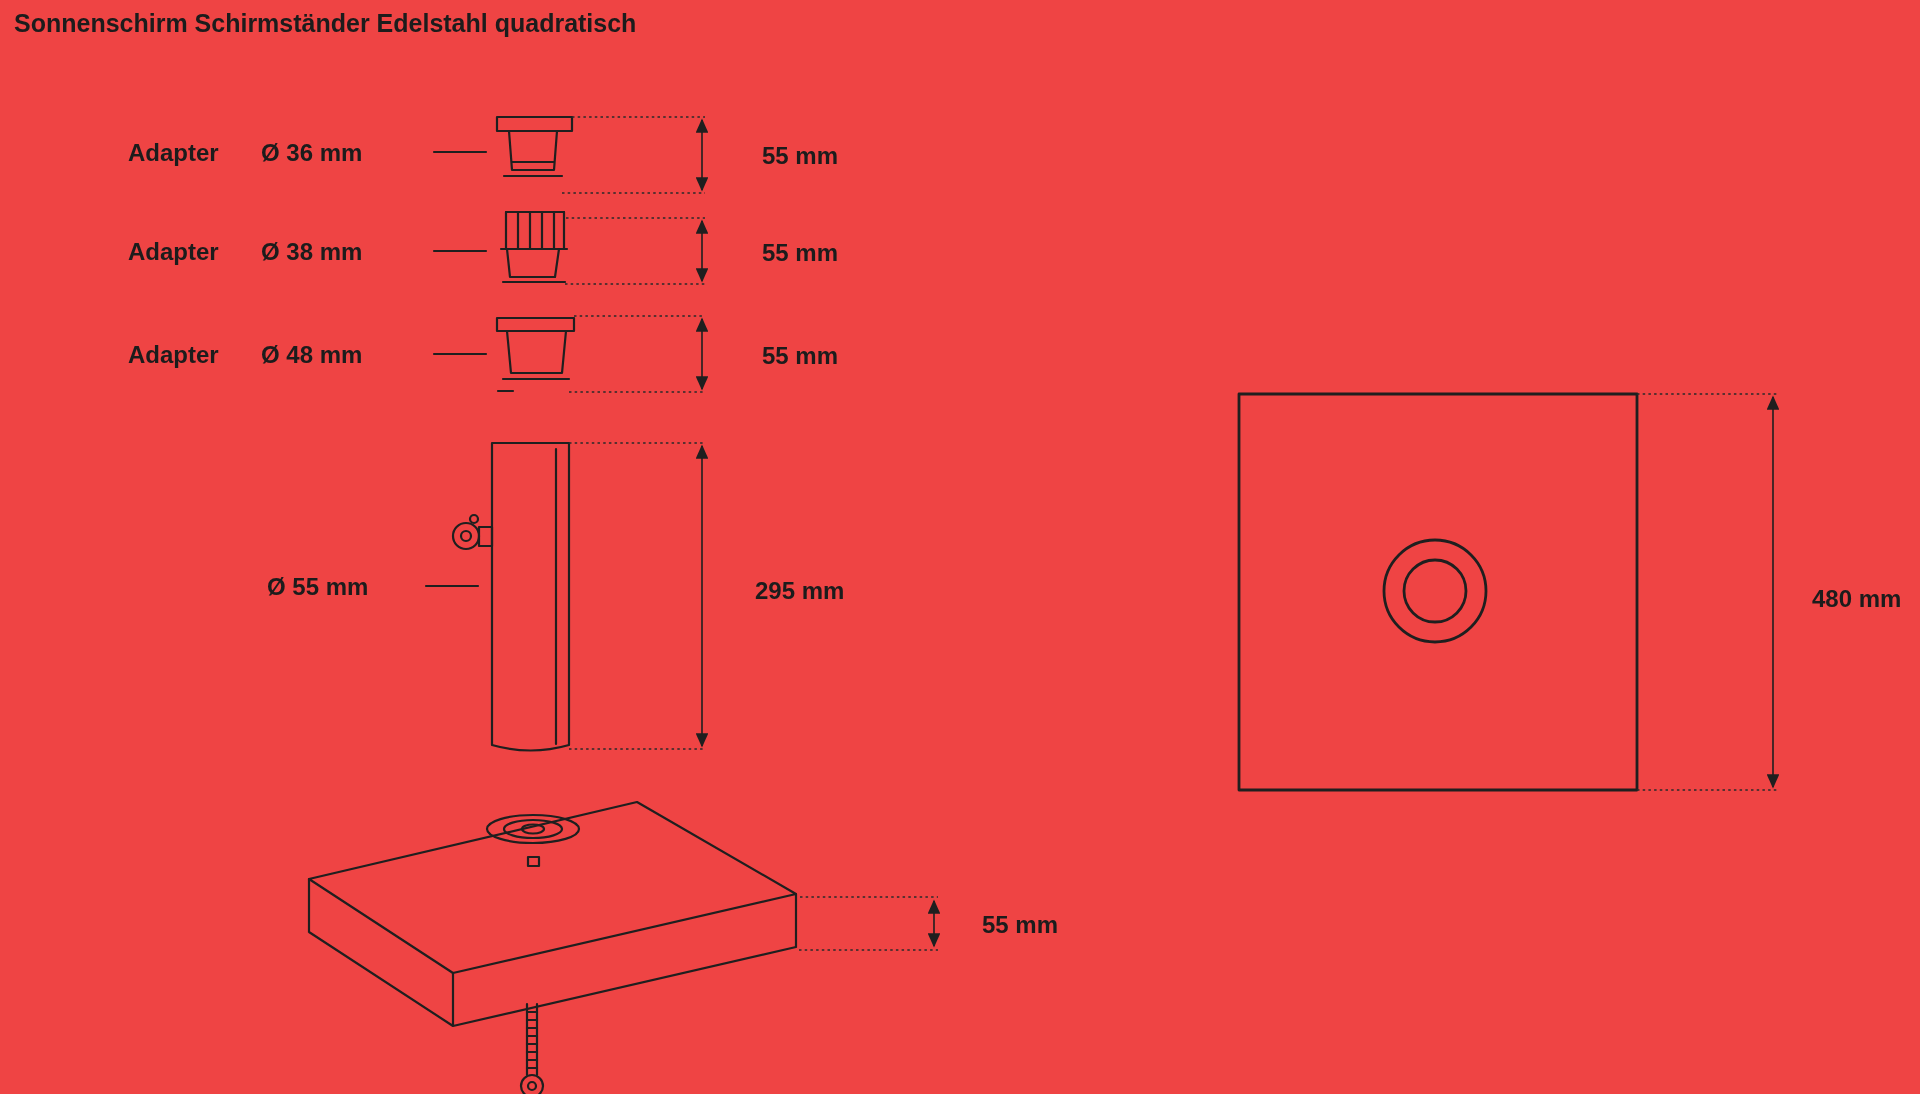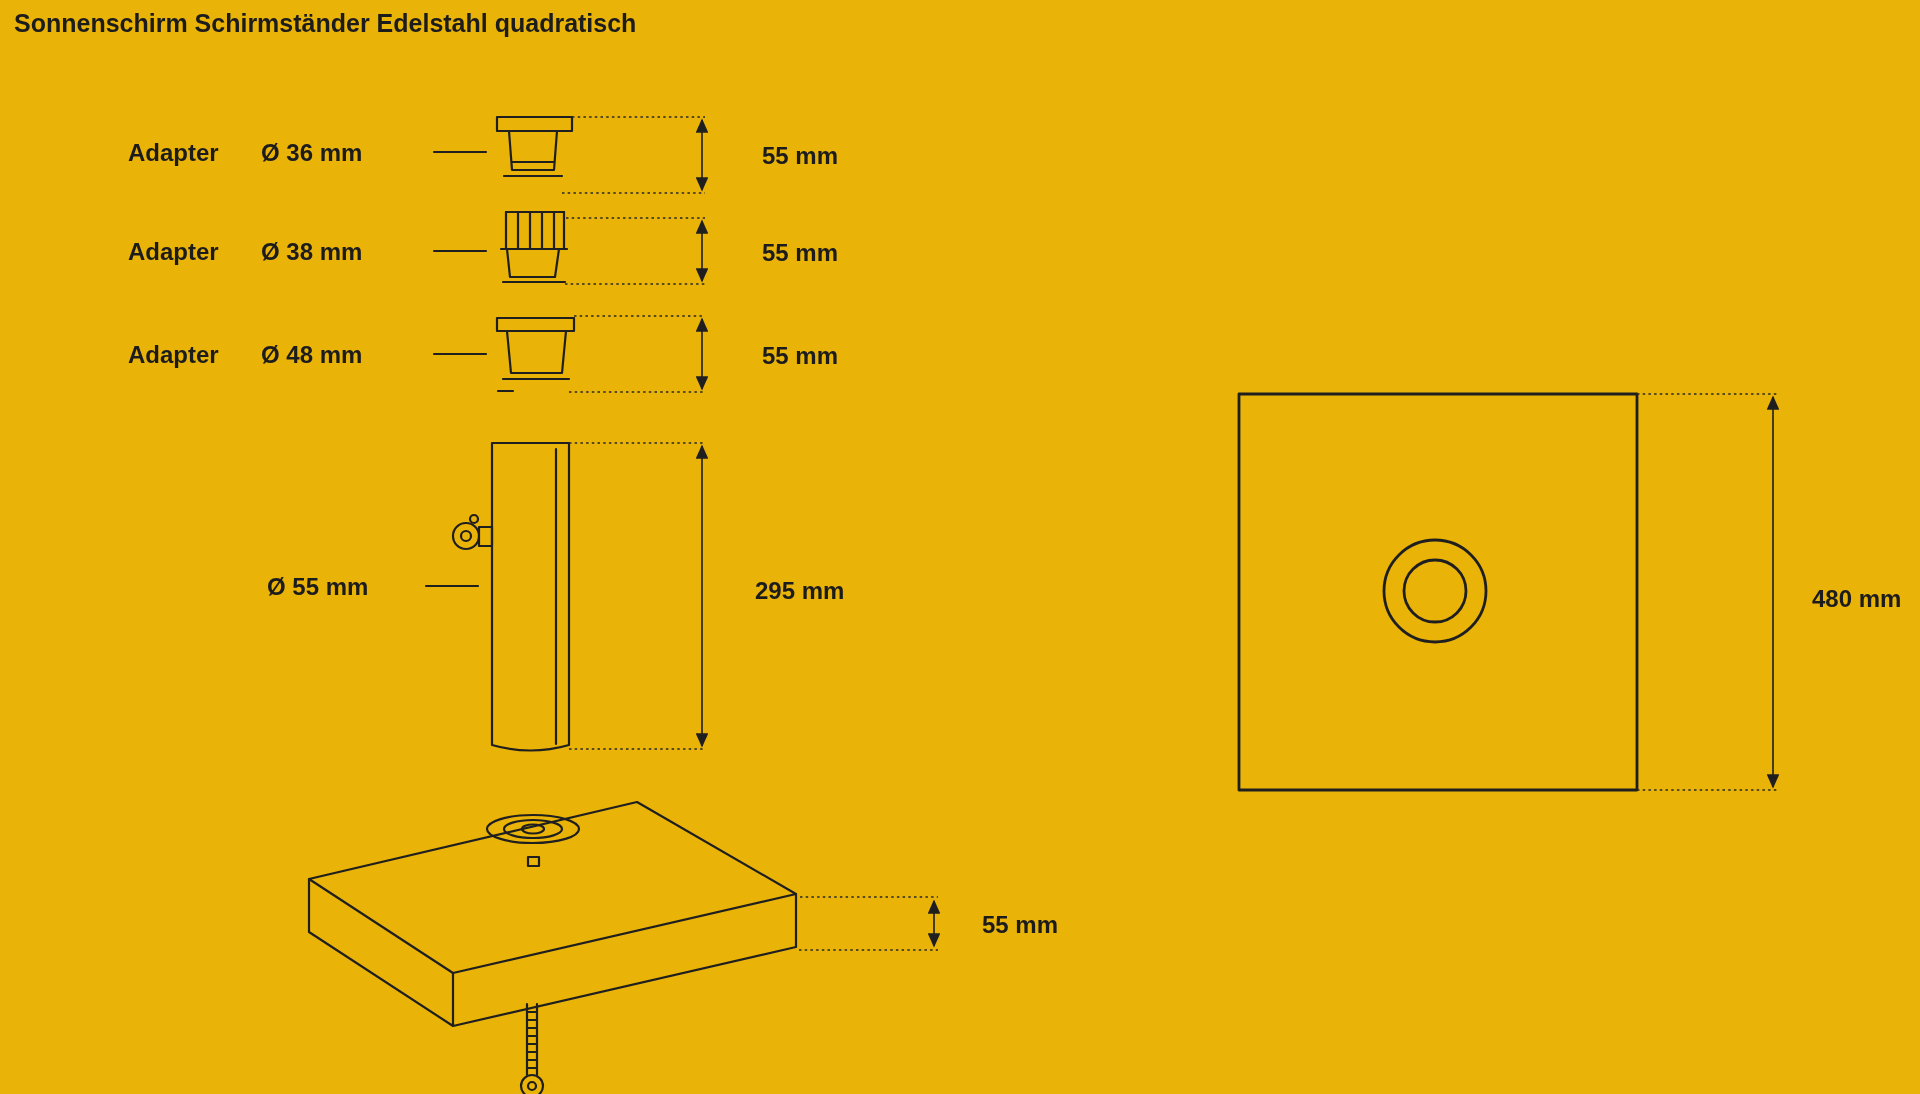--- a/index.html
+++ b/index.html
@@ -1,16 +1,16 @@
 <!DOCTYPE html>
 <html><head>
 <meta charset="utf-8">
 <style>
   html,body{margin:0;padding:0;background:#ffffff;}
-  .stage{position:relative;width:1920px;height:1094px;background:#eab308;overflow:hidden;}
+  .stage{position:relative;width:1920px;height:1094px;background:#ef4444;overflow:hidden;}
   svg{display:block;}
   .ln{fill:none;stroke:#1f1f1f;stroke-width:2.2;stroke-linejoin:round;stroke-linecap:round;}
   .thick{stroke-width:2.8;}
   .dot{fill:none;stroke:#2a2a2a;stroke-width:1.4;stroke-dasharray:2.5 3.2;}
   .dim{fill:none;stroke:#1f1f1f;stroke-width:1.6;}
   .lbl{font-family:"Liberation Sans",sans-serif;font-size:24px;font-weight:700;fill:#1c1c1c;}
   .ttl{font-family:"Liberation Sans",sans-serif;font-size:25px;font-weight:700;fill:#1c1c1c;}
 </style>
 </head>
 <body>

